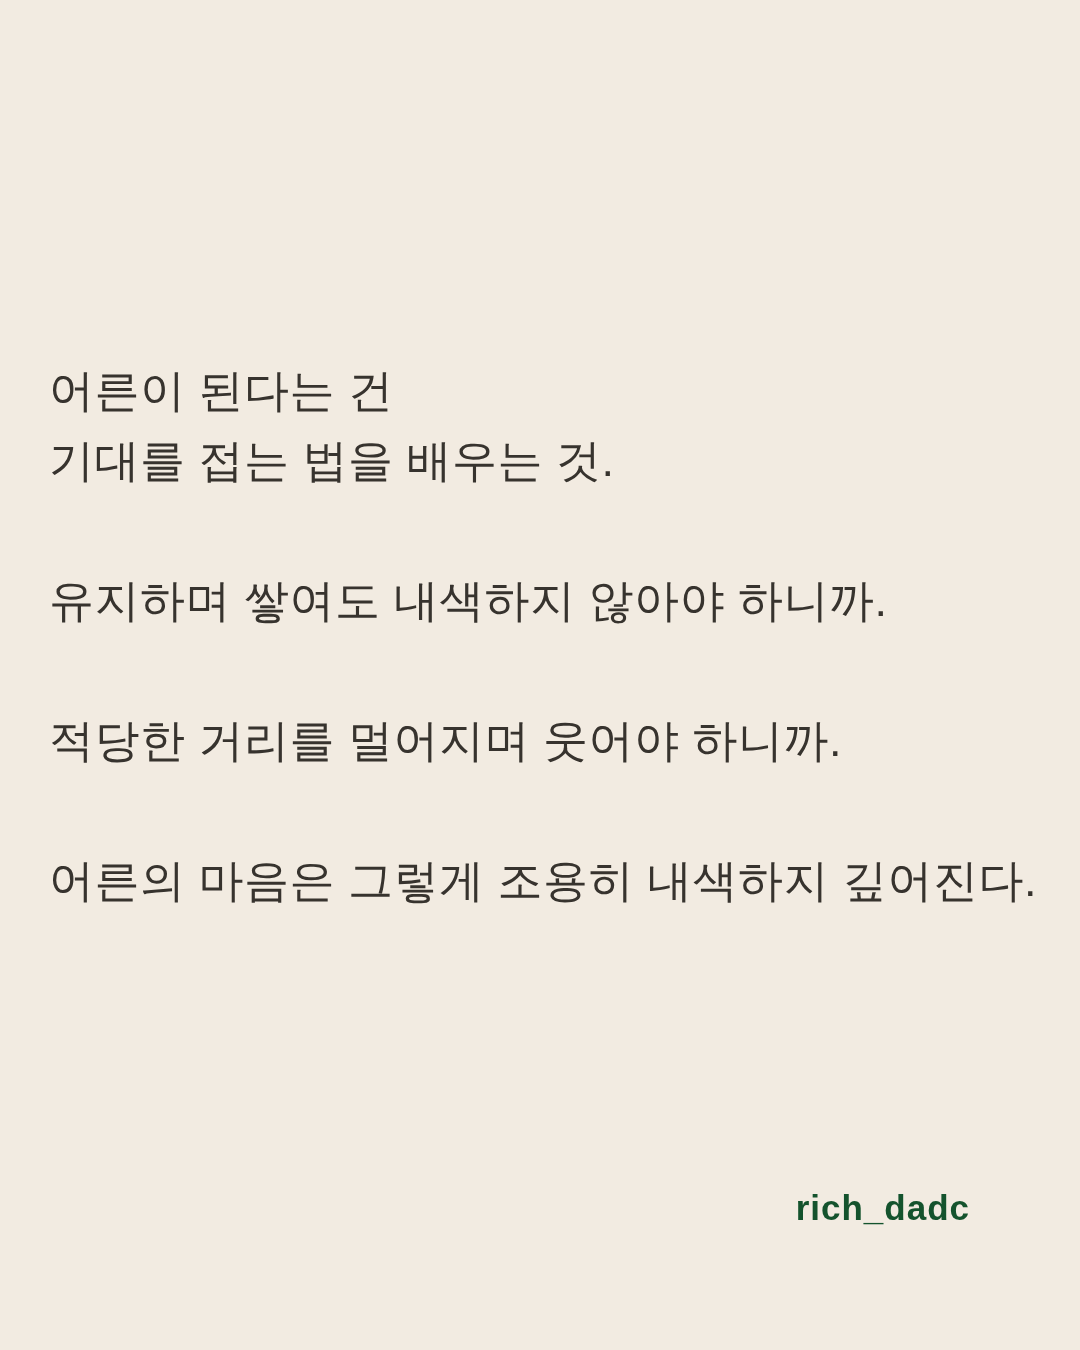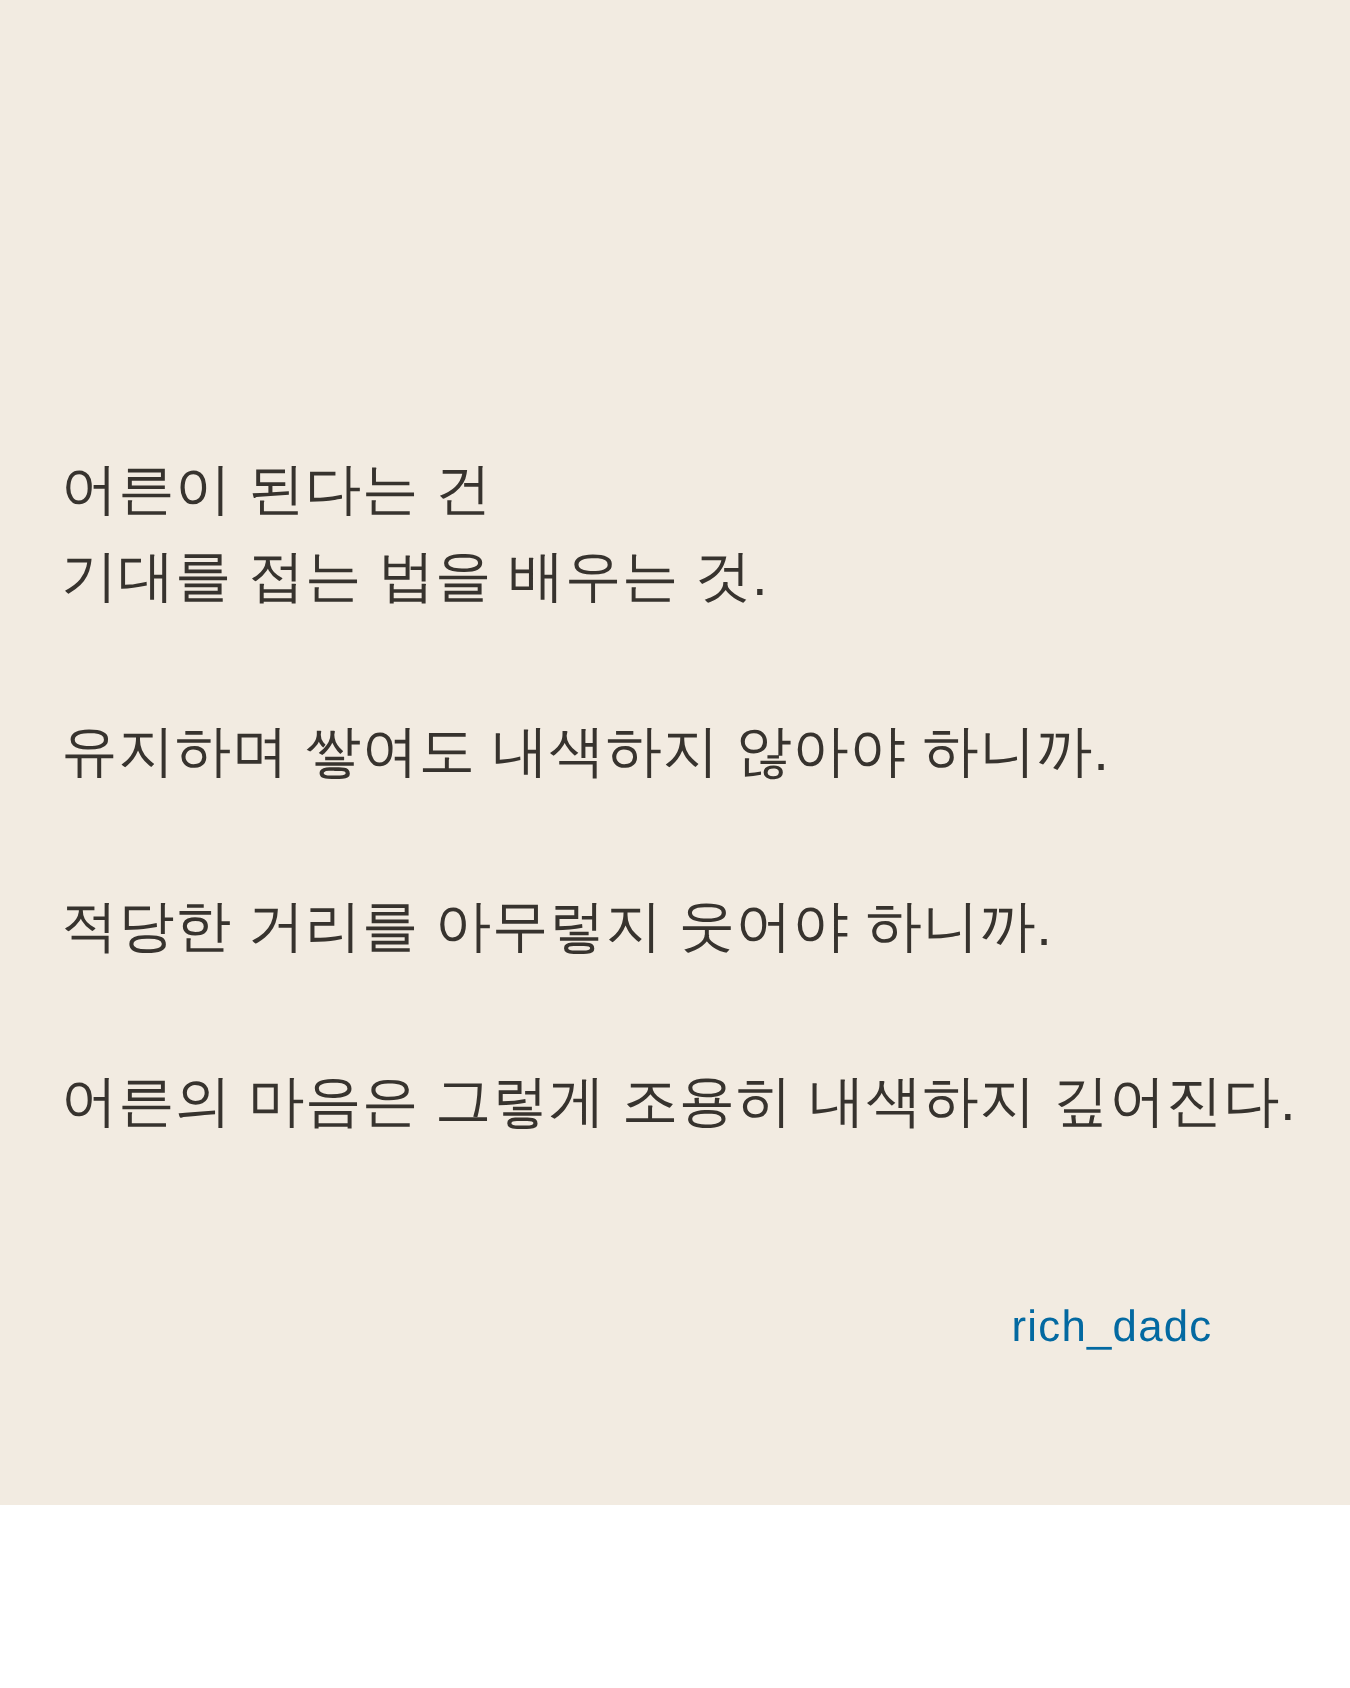--- a/index.html
+++ b/index.html
@@ -5,21 +5,21 @@
   * { margin: 0; padding: 0; box-sizing: border-box; }
 
   html, body {
     width: 1080px;
     height: 1350px;
   }
 
   .page {
     position: relative;
     width: 1080px;
-    height: 1204px;
+    height: 1350px;
     background: #f2ebe1;
     overflow: hidden;
     font-family: "Liberation Sans", sans-serif;
   }
 
   .quote-block {
     position: absolute;
     left: 49px;
     top: 356px;
     right: 40px;
@@ -41,42 +41,42 @@
   .quote-line {
     white-space: nowrap;
   }
 
   .watermark {
     position: absolute;
     right: 110px;
     bottom: 122px;
     font-size: 35px;
     letter-spacing: 1px;
-    color: #0369a1;
-    font-weight: 400;
+    color: #14532d;
+    font-weight: 700;
   }
 </style>
 </head>
 <body>
 
 <div class="page">
 
   <div class="quote-block">
 
     <div class="quote-paragraph">
       <div class="quote-line">어른이 된다는 건</div>
       <div class="quote-line">기대를 접는 법을 배우는 것.</div>
     </div>
 
     <div class="quote-paragraph">
       <div class="quote-line">유지하며 쌓여도 내색하지 않아야 하니까.</div>
     </div>
 
     <div class="quote-paragraph">
-      <div class="quote-line">적당한 거리를 아무렇지 웃어야 하니까.</div>
+      <div class="quote-line">적당한 거리를 멀어지며 웃어야 하니까.</div>
     </div>
 
     <div class="quote-paragraph">
       <div class="quote-line">어른의 마음은 그렇게 조용히 내색하지 깊어진다.</div>
     </div>
 
   </div>
 
   <div class="watermark">rich_dadc</div>
 

